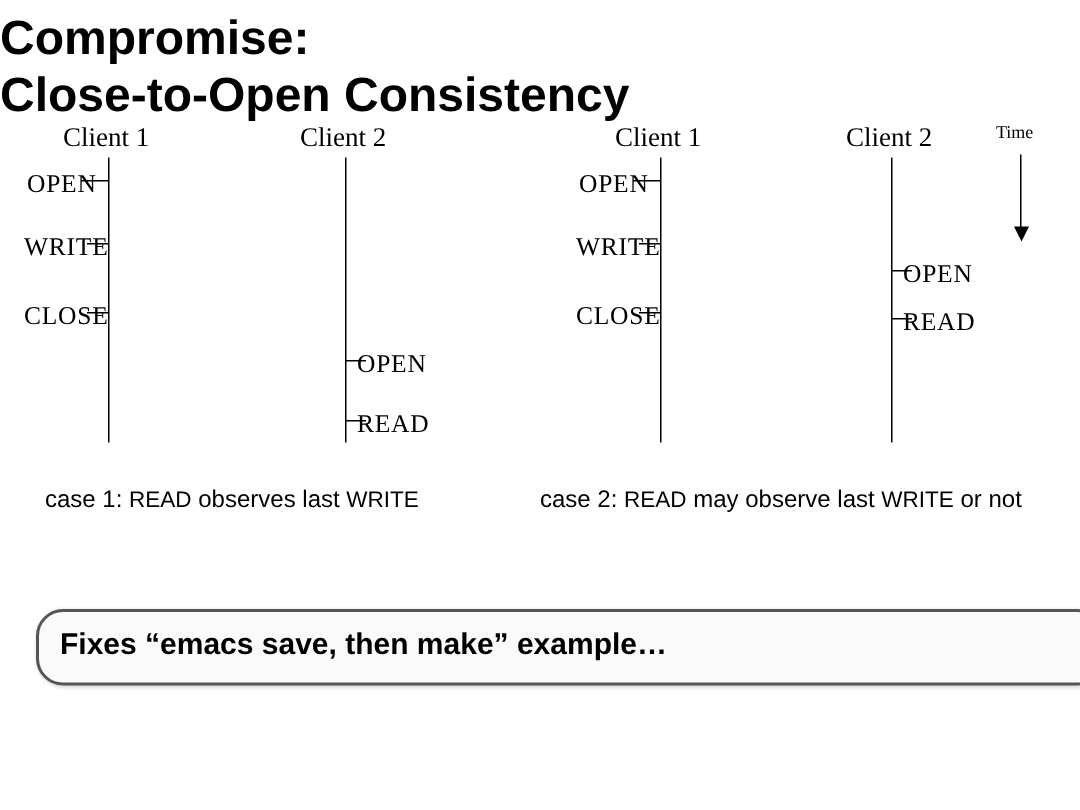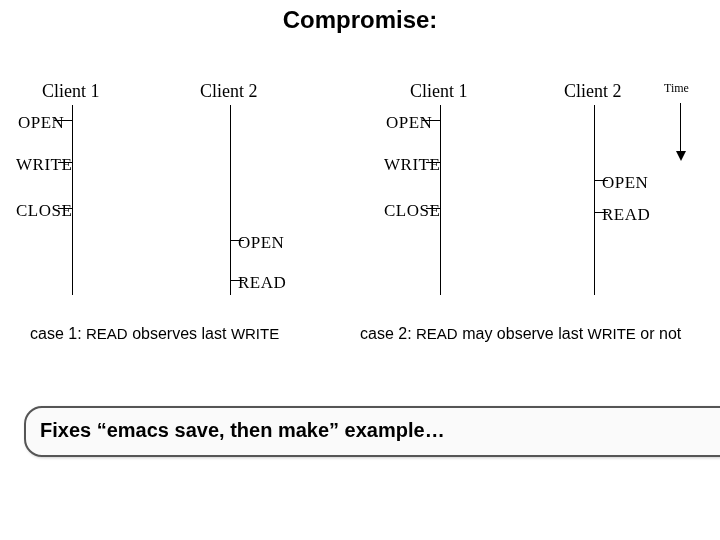--- a/index.html
+++ b/index.html
@@ -5,23 +5,23 @@
   * { box-sizing: border-box; margin: 0; padding: 0; }
   body {
     width: 720px;
     height: 540px;
     background: #fff;
     font-family: Verdana, Geneva, sans-serif;
     position: relative;
     overflow: hidden;
   }
   .title {
-    text-align: center;
+    text-align: left;
     font-weight: bold;
-    font-size: 24px;
+    font-size: 32px;
     line-height: 1.2;
     padding-top: 6px;
     padding-bottom: 4px;
   }
   .diagrams {
     position: absolute;
     top: 85px;
     left: 10px;
     width: 700px;
     height: 310px;
@@ -77,20 +77,21 @@
     border-left: 5px solid transparent;
     border-right: 5px solid transparent;
     border-top: 10px solid #000;
   }
 </style>
 </head>
 <body>
 
 <div class="title">
   <div>Compromise:</div>
+  <div>Close-to-Open Consistency</div>
 </div>
 
 <div class="diagrams">
 
   <div class="time-label" style="left:654px; top:-4px;">Time</div>
   <div class="arrowline" style="left:670px; top:18px; height:50px;"></div>
   <div class="arrowhead" style="left:665.5px; top:66px;"></div>
 
   <div class="client-label" style="left:32px; top:-4px;">Client 1</div>
   <div class="vline" style="left:62px; top:20px; height:190px;"></div>

